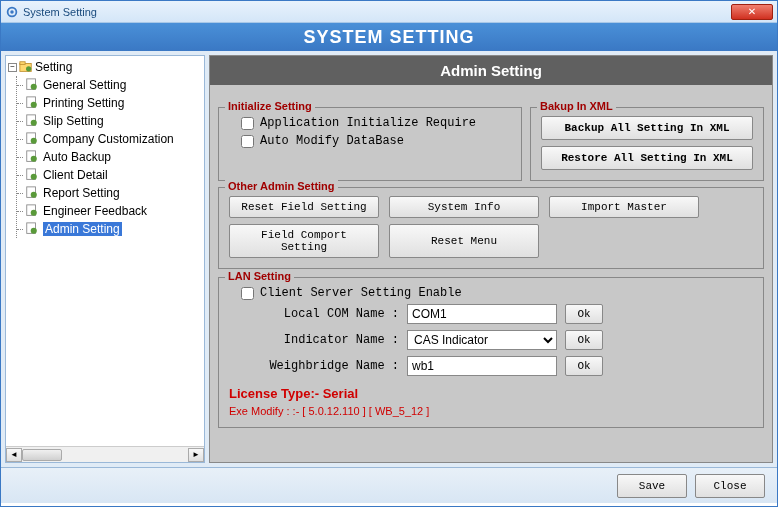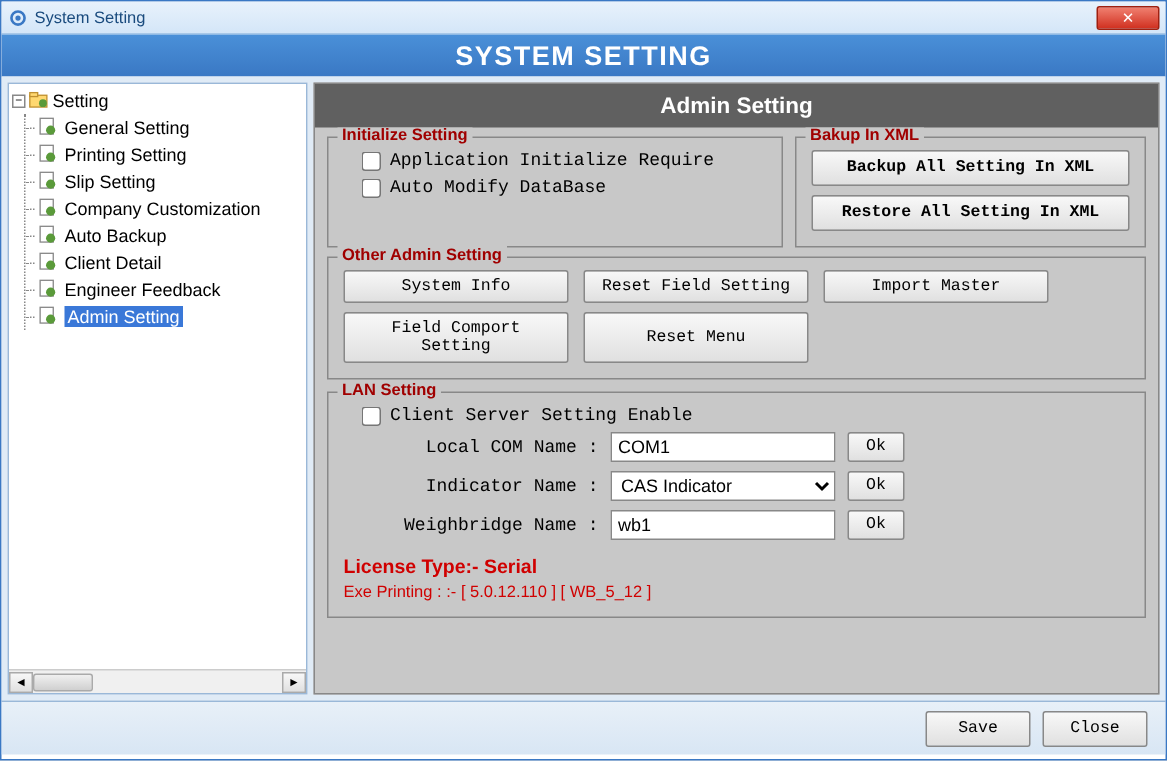--- a/index.html
+++ b/index.html
@@ -22,21 +22,21 @@
 .tree-item::before { content: ''; position: absolute; left: 0; top: 50%; width: 6px; border-top: 1px dotted #888; }
 .tree-item .icon { width: 14px; height: 14px; margin-right: 4px; flex-shrink: 0; }
 .tree-item .label { font-size: 12px; }
 .tree-item.selected .label { background: #3a78d8; color: #fff; padding: 0 2px; }
 .hscroll { height: 16px; border-top: 1px solid #ccc; background: #f0f0f0; display: flex; align-items: center; }
 .hscroll .arrow { width: 16px; height: 14px; background: linear-gradient(#f8f8f8,#e0e0e0); border: 1px solid #aaa; display: flex; align-items: center; justify-content: center; font-size: 8px; cursor: pointer; }
 .hscroll .track { flex: 1; height: 14px; background: #f0f0f0; position: relative; }
 .hscroll .thumb { position: absolute; left: 0; width: 40px; height: 12px; top: 1px; background: linear-gradient(#f0f0f0,#d0d0d0); border: 1px solid #aaa; border-radius: 2px; }
 .main { flex: 1; background: #c8c8c8; border: 1px solid #888; display: flex; flex-direction: column; }
 .panel-title { background: #606060; color: #fff; font-size: 15px; font-weight: bold; text-align: center; padding: 6px 0; }
-.panel-body { flex: 1; padding: 6px 8px; overflow: hidden; }
+.panel-body { flex: 1; padding: 6px 8px; overflow: hidden; margin-top: 16px; }
 .row1 { display: flex; gap: 8px; margin-bottom: 6px; }
 .groupbox { border: 1px solid #888; padding: 8px 10px 10px; position: relative; background: #c8c8c8; }
 .groupbox .legend { position: absolute; top: -8px; left: 6px; background: #c8c8c8; padding: 0 3px; color: #a00000; font-weight: bold; font-size: 11px; }
 .gb-init { flex: 1; }
 .gb-backup { width: 234px; }
 .chk { display: flex; align-items: center; gap: 6px; font-family: 'Courier New', monospace; font-size: 12px; margin-bottom: 4px; padding-left: 12px; }
 .chk input { width: 13px; height: 13px; }
 .btn { background: linear-gradient(#f8f8f8, #e0e0e0); border: 1px solid #888; border-radius: 2px; padding: 4px 8px; font-size: 11px; cursor: pointer; font-family: Liberation Mono, monospace; }
 .gb-backup .btn { width: 100%; font-weight: bold; margin-bottom: 6px; padding: 5px; }
 .gb-backup .btn:last-child { margin-bottom: 0; }
@@ -123,20 +123,27 @@
               <rect x="2" y="1" width="10" height="12" fill="#fff" stroke="#888"></rect>
               <circle cx="10" cy="10" r="3.5" fill="#5a9a3a"></circle>
             </svg>
             <span class="label">Client Detail</span>
           </div>
           <div class="tree-item">
             <svg class="icon" viewBox="0 0 16 16">
               <rect x="2" y="1" width="10" height="12" fill="#fff" stroke="#888"></rect>
               <circle cx="10" cy="10" r="3.5" fill="#5a9a3a"></circle>
             </svg>
+            <span class="label">Report Setting</span>
+          </div>
+          <div class="tree-item">
+            <svg class="icon" viewBox="0 0 16 16">
+              <rect x="2" y="1" width="10" height="12" fill="#fff" stroke="#888"></rect>
+              <circle cx="10" cy="10" r="3.5" fill="#5a9a3a"></circle>
+            </svg>
             <span class="label">Engineer Feedback</span>
           </div>
           <div class="tree-item selected">
             <svg class="icon" viewBox="0 0 16 16">
               <rect x="2" y="1" width="10" height="12" fill="#fff" stroke="#888"></rect>
               <circle cx="10" cy="10" r="3.5" fill="#5a9a3a"></circle>
             </svg>
             <span class="label">Admin Setting</span>
           </div>
         </div>
@@ -168,22 +175,22 @@
         <div class="groupbox gb-backup">
           <div class="legend">Bakup In XML</div>
           <button class="btn">Backup All Setting In XML</button>
           <button class="btn">Restore All Setting In XML</button>
         </div>
       </div>
 
       <div class="groupbox gb-other">
         <div class="legend">Other Admin Setting</div>
         <div class="btn-row">
+          <button class="btn">Reset Field Setting</button>
           <button class="btn">System Info</button>
-          <button class="btn">Reset Field Setting</button>
           <button class="btn">Import Master</button>
         </div>
         <div class="btn-row">
           <button class="btn">Field Comport Setting</button>
           <button class="btn">Reset Menu</button>
         </div>
       </div>
 
       <div class="groupbox gb-lan">
         <div class="legend">LAN Setting</div>
@@ -202,21 +209,21 @@
             <option>CAS Indicator</option>
           </select>
           <button class="btn lan-ok">Ok</button>
         </div>
         <div class="lan-row">
           <span class="lan-label">Weighbridge Name :</span>
           <input class="lan-input" value="wb1" style="">
           <button class="btn lan-ok">Ok</button>
         </div>
         <div class="license">License Type:- Serial</div>
-        <div class="exever">Exe Printing : :-  [ 5.0.12.110 ] [ WB_5_12 ]</div>
+        <div class="exever">Exe Modify : :-  [ 5.0.12.110 ] [ WB_5_12 ]</div>
       </div>
     </div>
   </div>
 </div>
 
 <div class="footer">
   <button class="btn">Save</button>
   <button class="btn">Close</button>
 </div>
 

